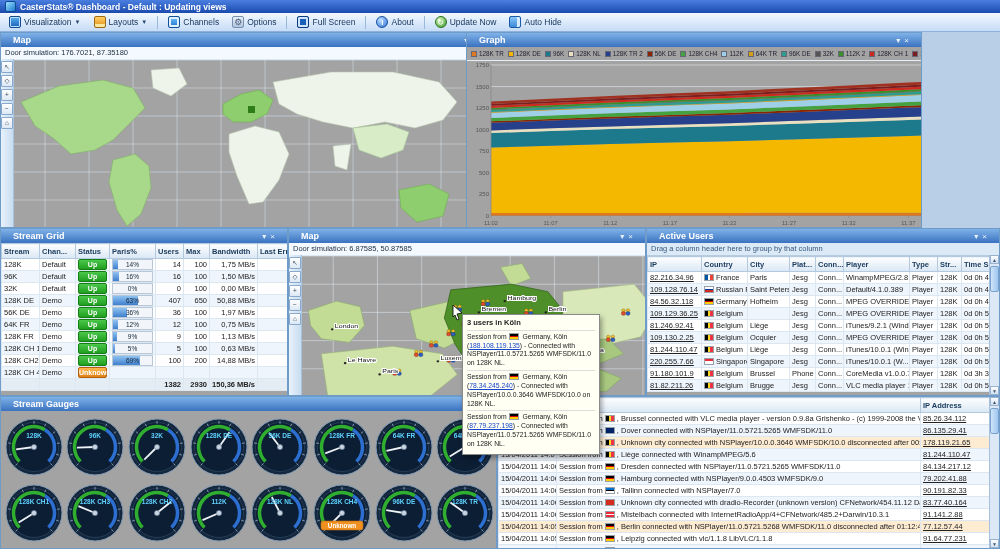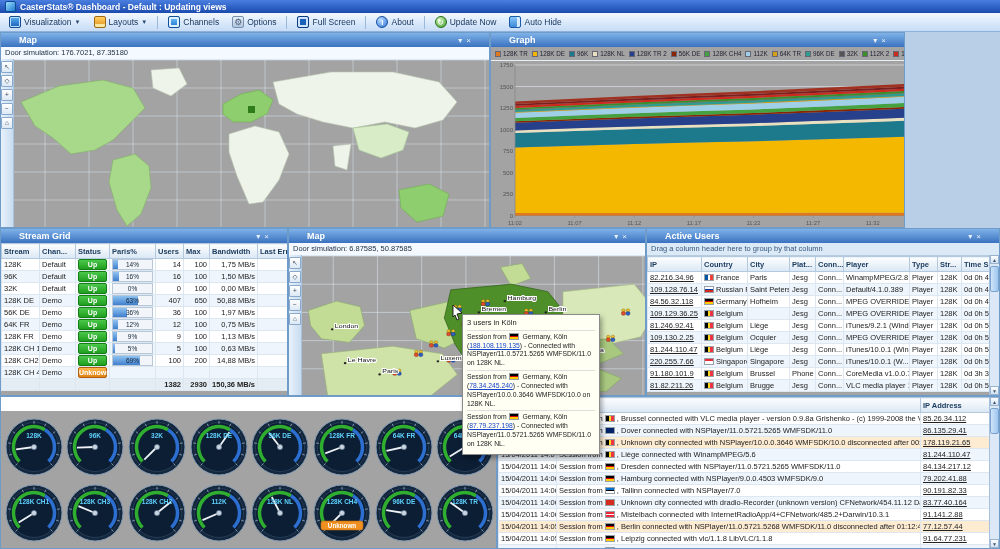--- a/index.html
+++ b/index.html
@@ -18,21 +18,21 @@
   .i-options{background:linear-gradient(#e8f0f8,#b0c4dc);border:1px solid #7890b0;color:#455d78;font-size:9px;line-height:10px}
   .i-options::after{content:"⚙"}
   .i-fullscreen{background:#1a60b8;border:1px solid #0c3c80;box-shadow:inset 0 0 0 2px #cfe4ff}
   .i-about{background:radial-gradient(circle at 35% 30%,#bfe0ff,#2a70d8);border-radius:50%;border:1px solid #1a50a0;color:#fff;font-size:8px;font-weight:bold;line-height:11px}
   .i-about::after{content:"i"}
   .i-update{background:radial-gradient(circle at 35% 30%,#d8f8c0,#3a9a28);border-radius:50%;border:1px solid #287018;color:#fff;font-size:8px;line-height:11px}
   .i-update::after{content:"↻"}
   .i-autohide{background:linear-gradient(#88c8f8,#3a88d8);border:1px solid #1a5aa8;box-shadow:inset -3px 0 0 #d8ecff}
   
   .panel{position:absolute;background:#fff;border:1px solid #6f9bc8;box-sizing:border-box}
-  .phead{height:14px;background:linear-gradient(#7fb2e8,#3a72c0);display:flex;align-items:center;justify-content:space-between;padding:0 18px;color:#fff;font-size:9px;font-weight:bold}
+  .phead{height:14px;background:linear-gradient(#7fb2e8,#3a72c0);display:flex;align-items:center;justify-content:space-between;padding:0 12px;color:#fff;font-size:9px;font-weight:bold}
   .pbtn{font-size:8px;color:#e8f2ff;margin-left:4px;cursor:default;font-weight:normal}
   .pbody{position:absolute;left:0;top:14px;right:0;bottom:0;overflow:hidden;background:#a3a3a3}
   .caption{height:11px;font-size:7.5px;color:#234;padding:1px 4px 0;background:#f4f9ff;border-bottom:1px solid #dce8f4;white-space:nowrap;overflow:hidden}
   .maptools{position:absolute;left:0;top:12px;bottom:0;width:13px;background:linear-gradient(90deg,#e8f2fc,#c8dcf0);border-right:1px solid #a8c4e0;display:flex;flex-direction:column;align-items:center;padding-top:2px;gap:2px;z-index:5;box-sizing:border-box}
   .mtool{width:10px;height:10px;border:1px solid #88a8cc;background:linear-gradient(#fff,#dce8f4);font-size:6.5px;line-height:9px;text-align:center;color:#345;border-radius:1px;cursor:default}
   
   .grid{border-collapse:collapse;table-layout:fixed}
   .grid th{background:linear-gradient(#fdfefe,#d9e7f5);border:1px solid #b5c9de;font-size:7.5px;font-weight:bold;color:#1a3a5c;text-align:left;padding:1px 2px;height:12px;overflow:hidden;white-space:nowrap}
   .grid td{border:1px solid #dde7f2;font-size:7.5px;color:#222;padding:0 2px;height:11px;overflow:hidden;white-space:nowrap;background:#fff}
   .grid tr.alt td{background:#eef5fc}
@@ -65,21 +65,21 @@
   
   #gauges-grid{display:grid;grid-template-columns:repeat(8,1fr);padding:2px 0 0 2px}
   .gcell{display:flex;justify-content:center;align-items:center}
   
   .vscroll{position:absolute;right:0;width:10px;background:#dce8f6;border-left:1px solid #a8c0da;display:flex;flex-direction:column;align-items:center;z-index:6;box-sizing:border-box}
   .sarr{font-size:5px;color:#456;width:9px;height:9px;background:linear-gradient(#fff,#cfe0f2);border:1px solid #9ab4d0;box-sizing:border-box;text-align:center;line-height:8px;flex:0 0 auto}
   .sarr.bot{margin-top:auto}
   .sthumb{width:7px;height:24px;background:linear-gradient(90deg,#cfe4fa,#9ec6ee);border:1px solid #7aa2cc;border-radius:2px;margin-top:2px;flex:0 0 auto}
   
   .tooltip{position:absolute;z-index:40;background:#fffff4;border:1px solid #8a8a8a;box-shadow:2px 3px 5px rgba(0,0,0,.35);font-size:6.8px;color:#222;padding:3px 4px;line-height:1.3}
-  .ttitle{font-weight:normal;font-size:7.5px;margin-bottom:2px}
+  .ttitle{font-weight:bold;font-size:7.5px;margin-bottom:2px}
   .tsess{border-top:1px solid #ddd;padding:2px 0}
   .cursor{position:absolute;z-index:41}
   text{font-family:"Liberation Sans",sans-serif}
 </style>
 </head>
 <body>
 
 <div id="app">
 
   <div class="titlebar">
@@ -169,21 +169,21 @@
         <path d="M228,74 L254,66 L278,72 L288,94 L278,120 L262,142 L248,144 L236,116 L228,92 Z" fill="#eef4ea" stroke="#b8c8b0" stroke-width="0.6"></path>
         <path d="M272,22 L330,12 L392,12 L438,22 L456,42 L442,60 L414,68 L384,62 L352,68 L322,62 L296,54 L278,44 Z" fill="#eef4ea" stroke="#b8c8b0" stroke-width="0.6"></path>
         <path d="M352,68 L386,64 L408,72 L402,90 L380,98 L358,90 Z" fill="#d8ecc8" stroke="#a8c898" stroke-width="0.6"></path>
         <path d="M332,86 L350,84 L346,110 L334,106 Z" fill="#eef4ea" stroke="#b8c8b0" stroke-width="0.6"></path>
         <path d="M398,130 L428,124 L448,134 L442,156 L416,162 L400,148 Z" fill="#8fce6e" stroke="#6fae50" stroke-width="0.6"></path>
         <rect x="247" y="46" width="7" height="7" fill="#2f7d1a"></rect>
       </svg>
     </div>
   </div>
 
-  <div class="panel" style="left:490px;top:32px;width:415px;height:196px">
+  <div class="panel" style="left:466px;top:32px;width:456px;height:196px">
     <div class="phead">
       <span>Graph</span>
       <span><span class="pbtn">▾</span><span class="pbtn">×</span></span>
     </div>
     <div class="pbody">
       <div id="legend">
           <span class="litem">
             <span class="lsq" style="background:#e07820"></span>
             <span>128K TR</span>
           </span>
@@ -878,20 +878,24 @@
         </div>
       <div class="vscroll" style="top:12px;bottom:0">
         <div class="sarr">▲</div>
         <div class="sthumb"></div>
         <div class="sarr bot">▼</div>
       </div>
     </div>
   </div>
 
   <div class="panel" style="left:0;top:396px;width:497px;height:153px">
+    <div class="phead">
+      <span>Stream Gauges</span>
+      <span><span class="pbtn">▾</span><span class="pbtn">×</span></span>
+    </div>
     <div class="pbody">
         <div id="gauges-grid">
           <div class="gcell">
             <svg width="60" height="66">
               <circle cx="30" cy="34" r="28" fill="#15273d" stroke="#8099b3" stroke-width="1"></circle>
               <circle cx="30" cy="34" r="24.5" fill="#0c1e33" stroke="#2a4460" stroke-width="0.8"></circle>
               <path d="M15.5,48.5 A20.5,20.5 0 0 1 41.0,16.7" stroke="#2fae2f" stroke-width="3.5" fill="none"></path>
               <path d="M41.0,16.7 A20.5,20.5 0 0 1 44.5,48.5" stroke="#2d6fd0" stroke-width="3.5" fill="none"></path>
               <line x1="13.6" y1="50.4" x2="11.5" y2="52.5" stroke="#aac0d4" stroke-width="0.7"></line>
               <line x1="7.9" y1="41.2" x2="5.1" y2="42.1" stroke="#aac0d4" stroke-width="0.7"></line>

